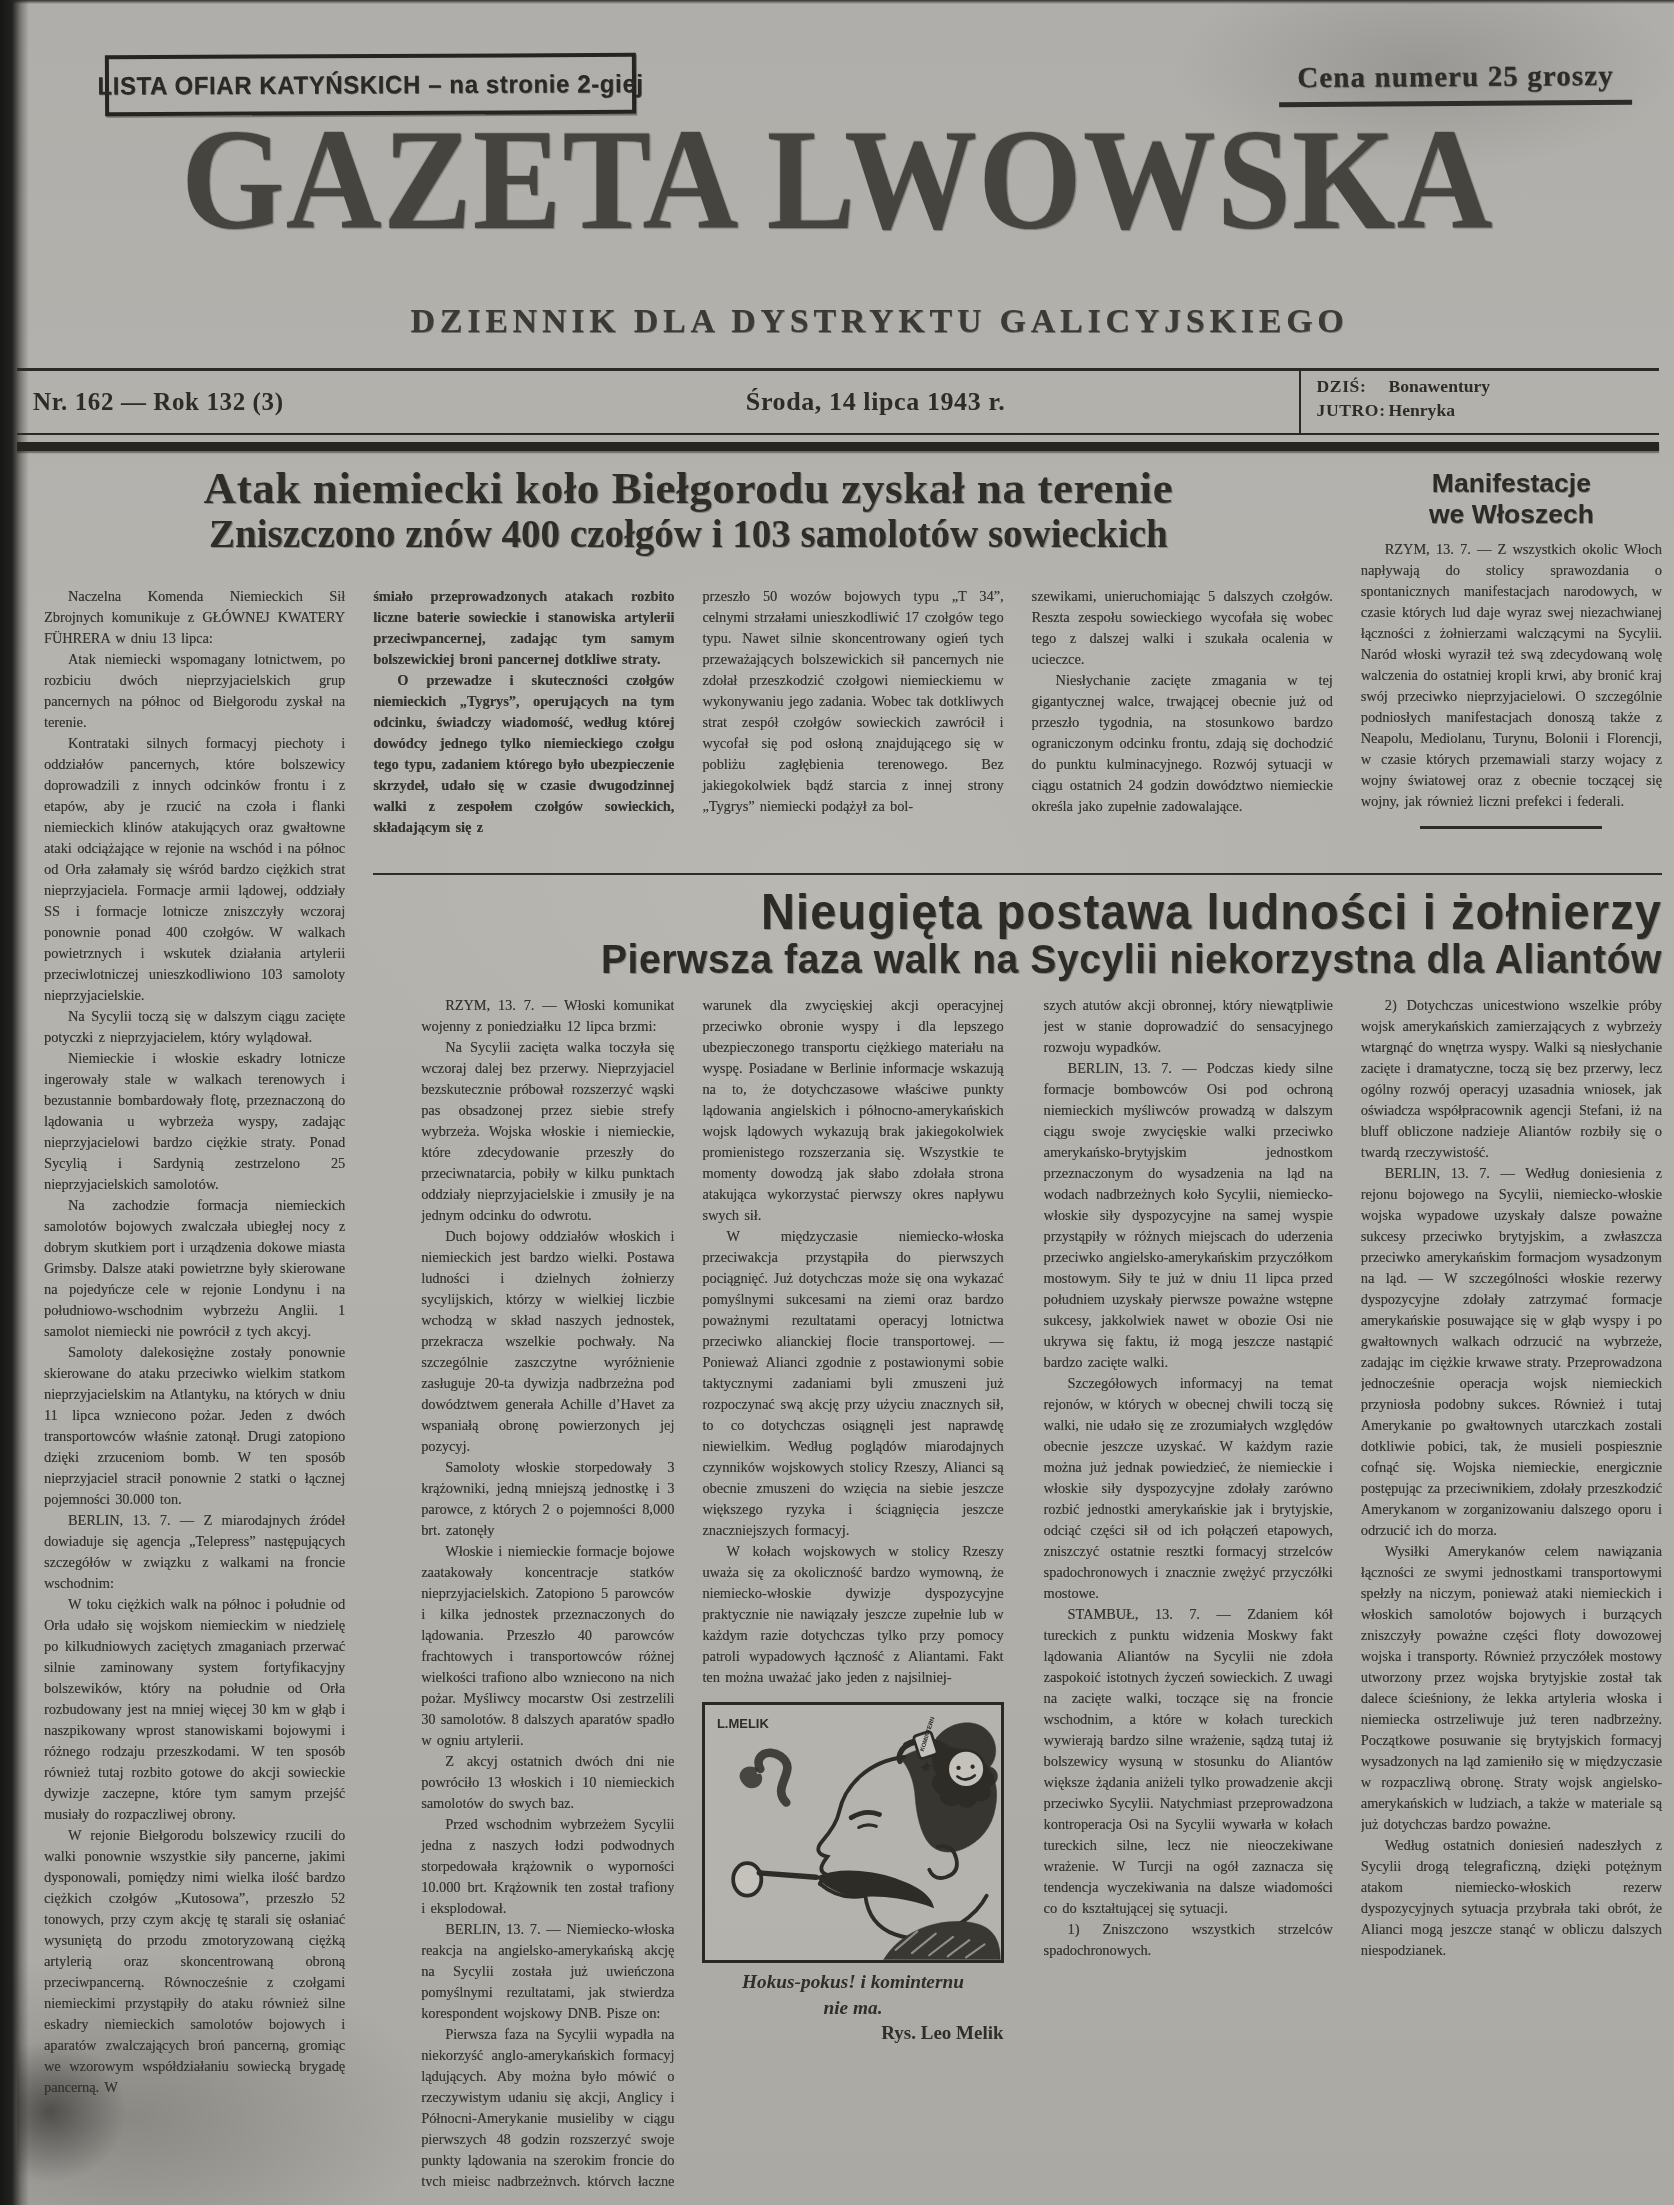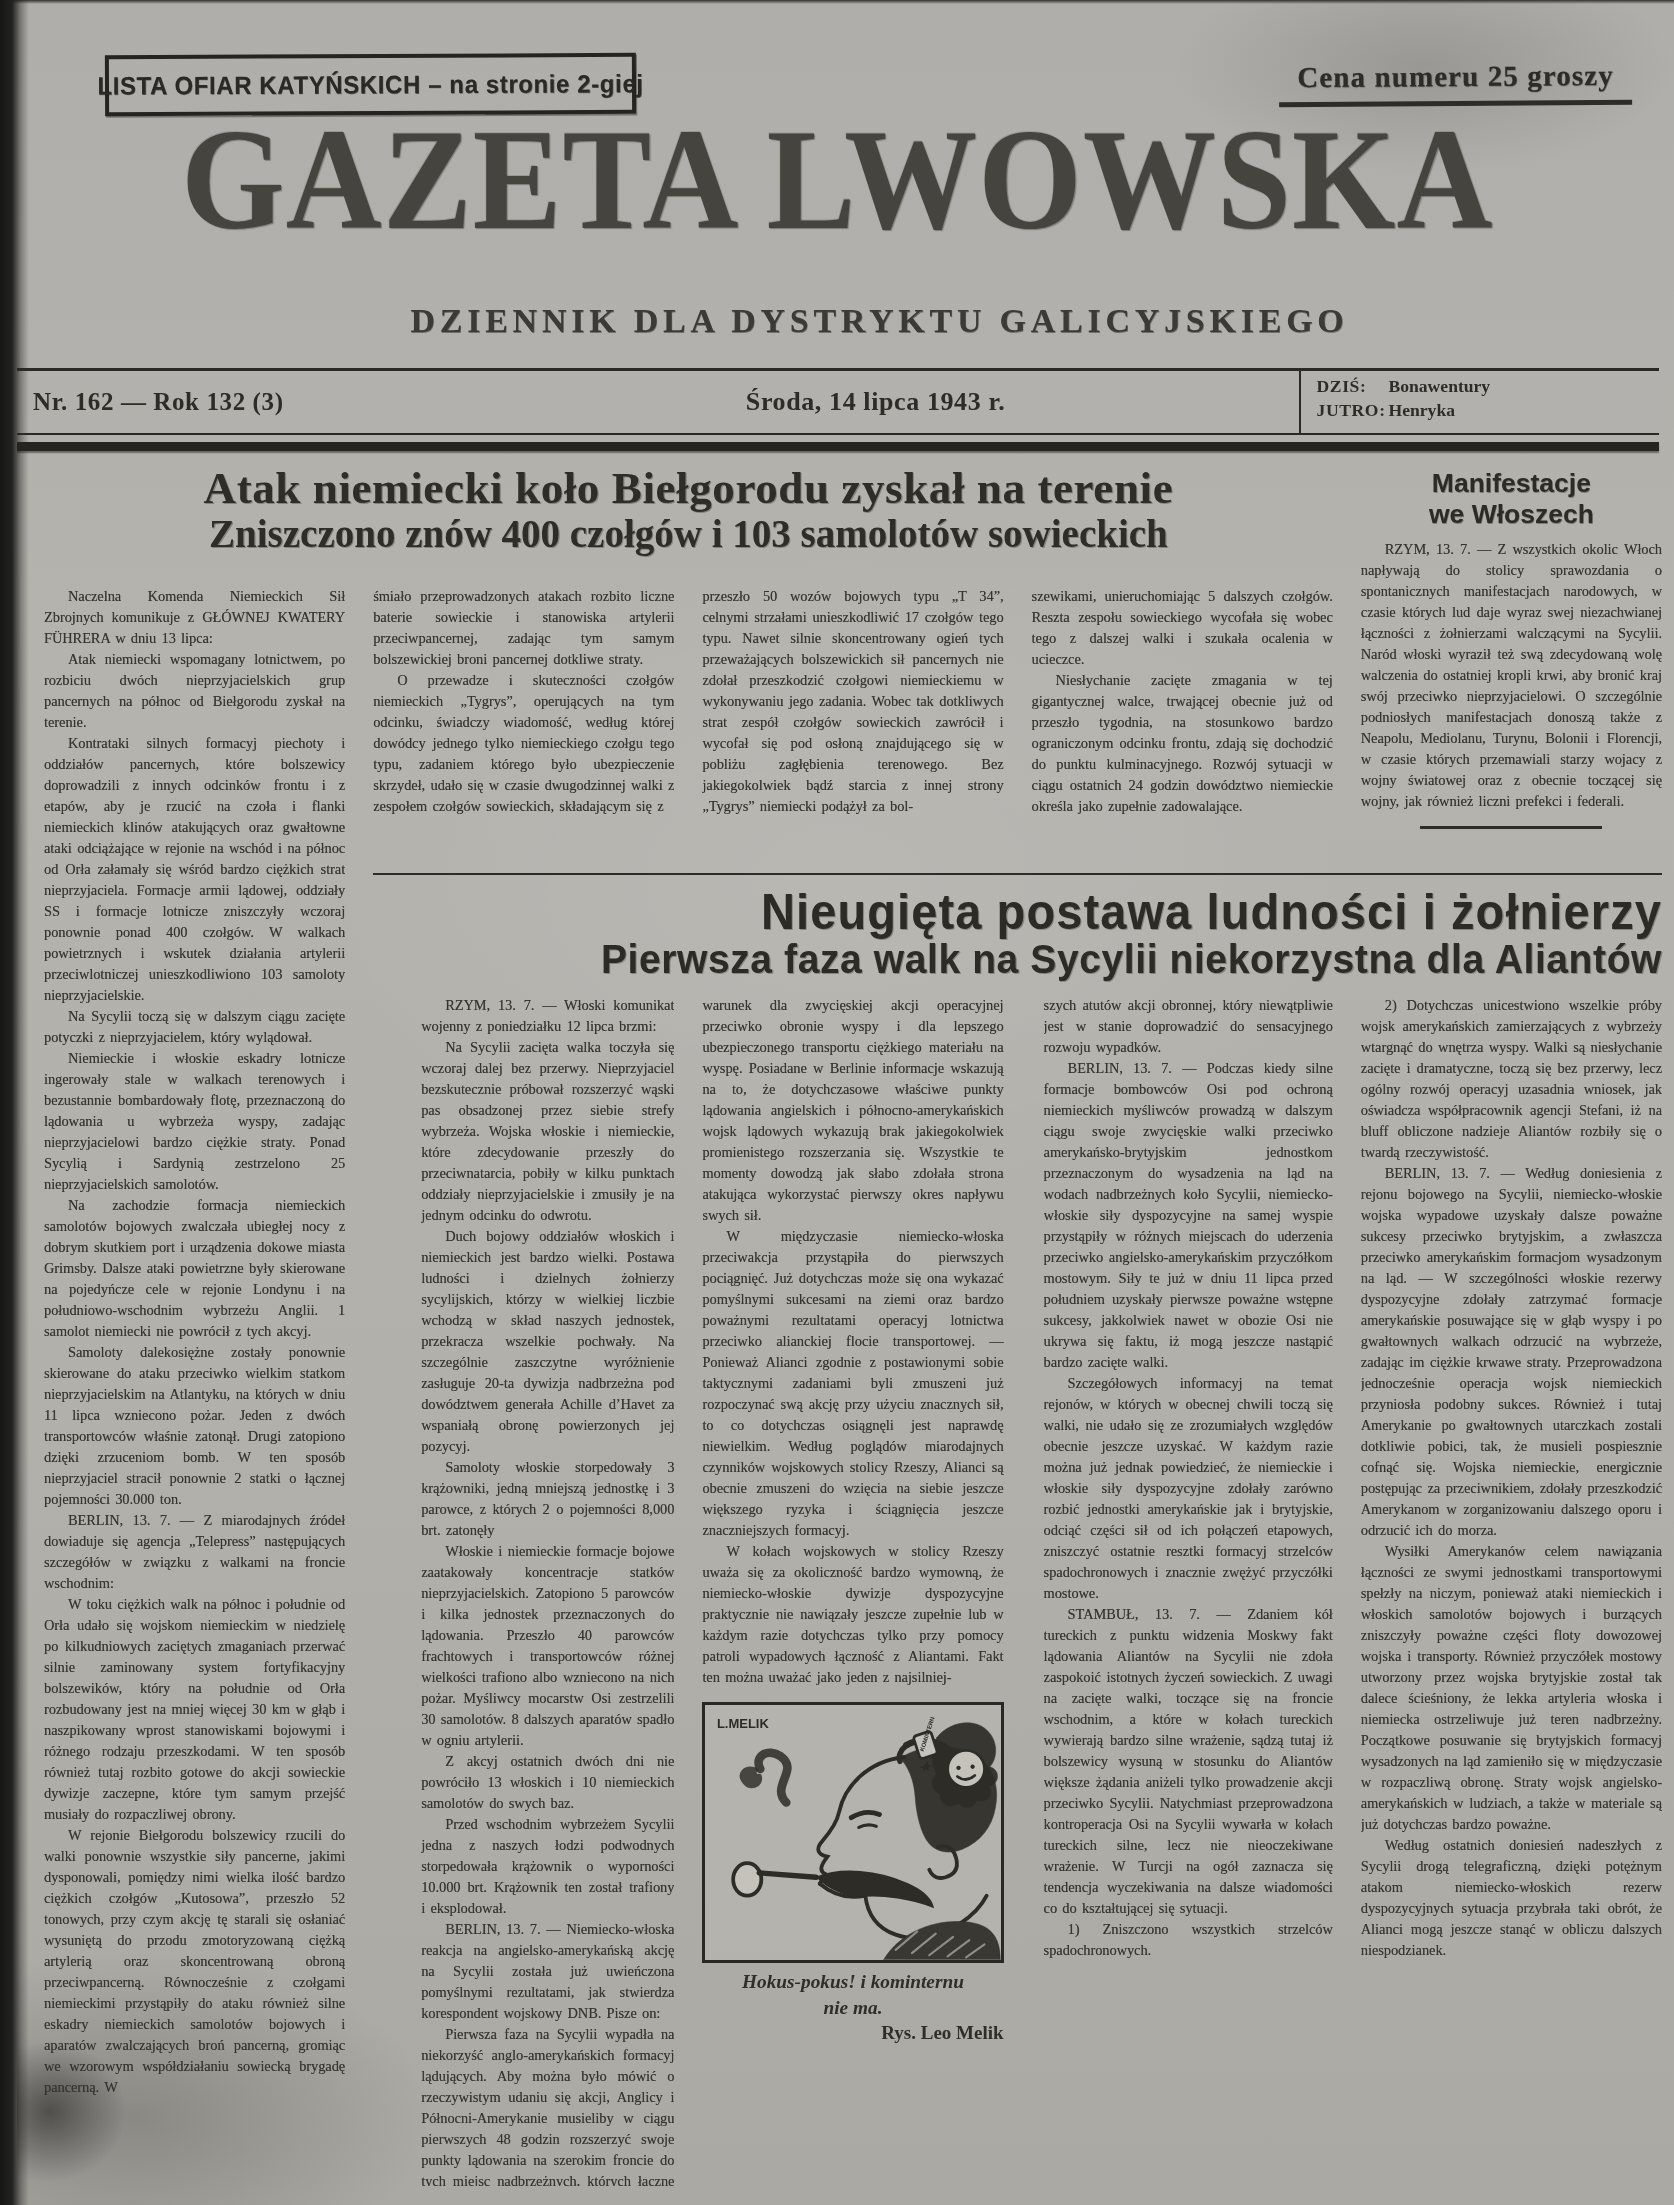--- a/index.html
+++ b/index.html
@@ -57,21 +57,21 @@
         letter-spacing:1.1px;white-space:nowrap;transform:scaleY(1.05);text-shadow:1.1px 1.1px 0.6px rgba(45,43,38,.35);}
   .hl2 .l2{font-family:"Liberation Sans",sans-serif;font-weight:bold;font-size:39px;line-height:1.25;
         letter-spacing:0.6px;white-space:nowrap;transform:scaleY(1.05);text-shadow:1.1px 1.1px 0.6px rgba(45,43,38,.35);}
 
   .col-text p{margin:0;font-size:14.3px;line-height:21px;text-align:justify;text-indent:24px;
         color:#36342f;word-spacing:1.7px;text-shadow:0.2px 0.2px 0.4px rgba(45,42,38,.55);}
   .col-text p.noindent{text-indent:0;}
   .col-text{overflow:hidden;}
 
   .c1{grid-column:1;grid-row:2/5;}
-  .c2t{grid-column:2;grid-row:2;}
+  .c2t{grid-column:2;grid-row:2;font-weight:bold;}
   .c3t{grid-column:3;grid-row:2;}
   .c4t{grid-column:4;grid-row:2;}
   .c2b{grid-column:2;grid-row:4;margin-left:48px;}
   .c3b{grid-column:3;grid-row:4;}
   .c4b{grid-column:4;grid-row:4;margin-left:12px;}
   .c5b{grid-column:5;grid-row:4;}
 
   .manifest{grid-column:5;grid-row:1/3;overflow:hidden;}
   .manifest-head{font-family:"Liberation Sans",sans-serif;font-weight:bold;font-size:26.5px;line-height:1.15;
         text-align:center;color:#2d2b26;margin:2.2px 0 10px;text-shadow:0.6px 0.6px 0.6px rgba(45,43,38,.4);}

